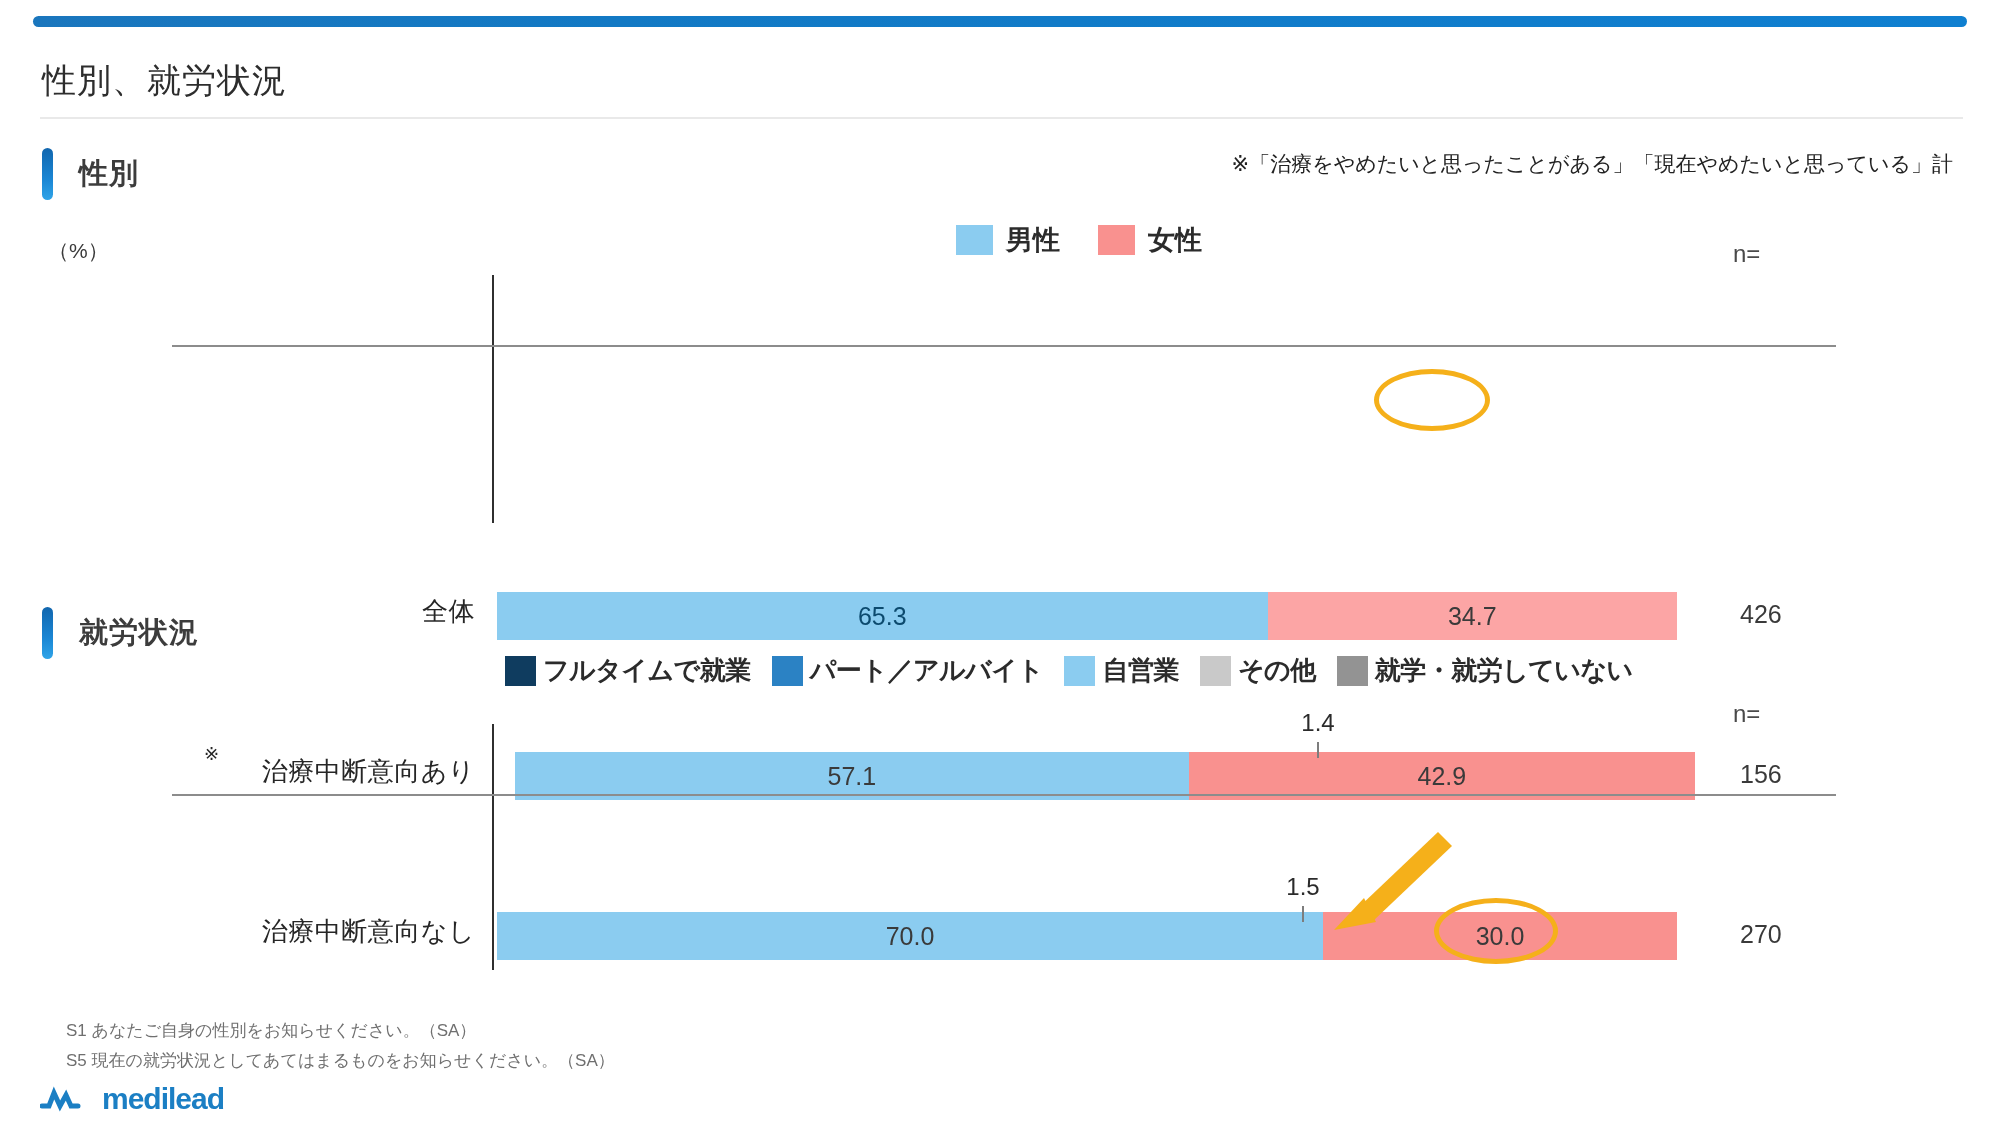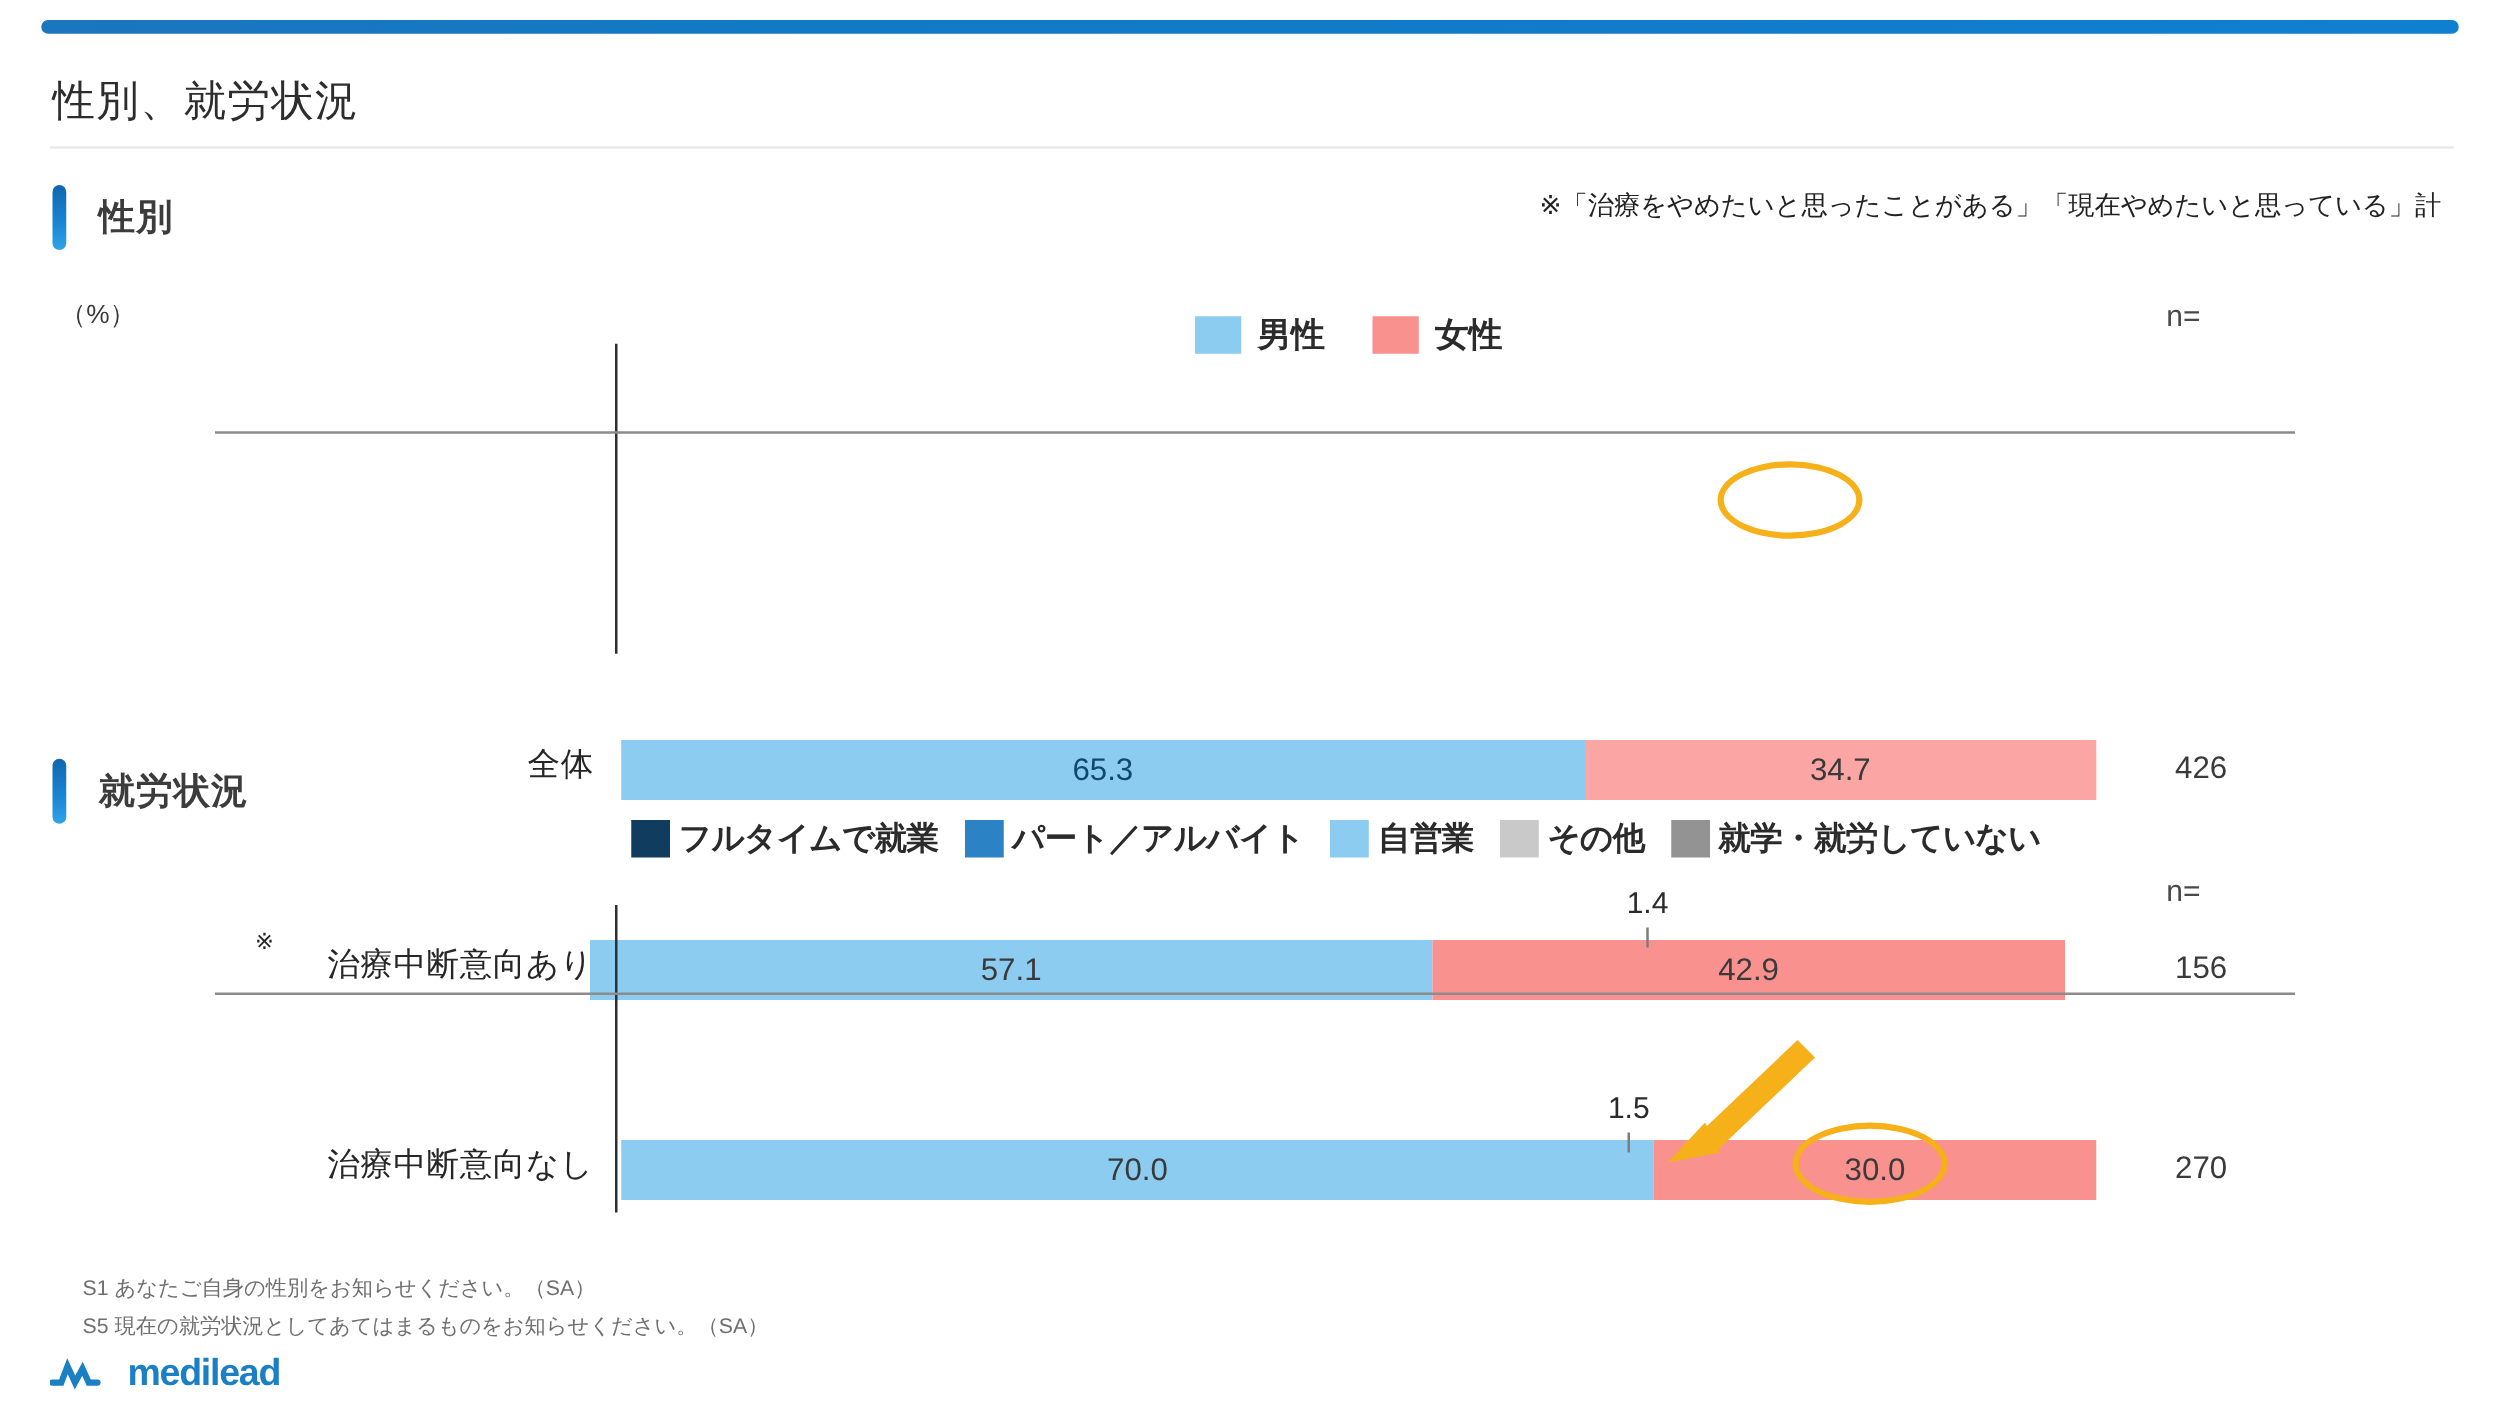--- a/index.html
+++ b/index.html
@@ -54,21 +54,21 @@
   }
 
   
   .legend { position: absolute; display: flex; align-items: flex-end; white-space: nowrap; font-weight: bold; }
   .legend .item { display: flex; align-items: center; }
   .legend .swatch { display: inline-block; }
   .legend .ltext { color: #2b2b2b; white-space: nowrap; }
 
   .legend-a .swatch { width: 37px; height: 30px; }
   .legend-a .ltext { font-size: 27px; margin-left: 13px; }
-  .legend-a .item + .item { margin-left: 38px; margin-top: 28px; }
+  .legend-a .item + .item { margin-left: 38px; }
 
   .legend-b .swatch { width: 31px; height: 30px; }
   .legend-b .ltext { font-size: 26px; margin-left: 7px; letter-spacing: -0.5px; }
   .legend-b .item + .item { margin-left: 21px; }
 
   
   .chart { position: absolute; }
   .axis-line { position: absolute; width: 2px; background: #2f2f2f; }
   .sep-line  { position: absolute; height: 2px; background: #8c8c8c; }
 
@@ -159,21 +159,21 @@
       <div class="bar" style="left:497px; top:298px; width:1180px; height:48px;">
         <div class="seg" style="width:65.3%; background:#8BCCF0; color:#0c4a6e;">65.3</div>
         <div class="seg" style="width:34.7%; background:#fca5a5; color:#3a3a3a;">34.7</div>
       </div>
       <div class="n-val" style="left:1740px; top:306px;">426</div>
     </div>
 
     <div class="row" style="top:374px; height:52px;">
       <div class="row-aster" style="left:204px; top:369px;">※</div>
       <div class="row-label" style="left:230px; top:380px; width:245px;">治療中断意向あり</div>
-      <div class="bar" style="left:472px; top:378px; width:1180px; height:48px;">
+      <div class="bar" style="left:515px; top:378px; width:1180px; height:48px;">
         <div class="seg" style="width:57.1%; background:#8BCCF0; color:#3a3a3a;">57.1</div>
         <div class="seg" style="width:42.9%; background:#F9918F; color:#3a3a3a;">42.9</div>
       </div>
       <div class="n-val" style="left:1740px; top:386px;text-align:center;">156</div>
     </div>
 
     <div class="row" style="top:454px; height:52px;">
       <div class="row-label" style="left:230px; top:460px; width:245px;">治療中断意向なし</div>
       <div class="bar" style="left:497px; top:458px; width:1180px; height:48px;">
         <div class="seg" style="width:70%; background:#8BCCF0; color:#3a3a3a;">70.0</div>

